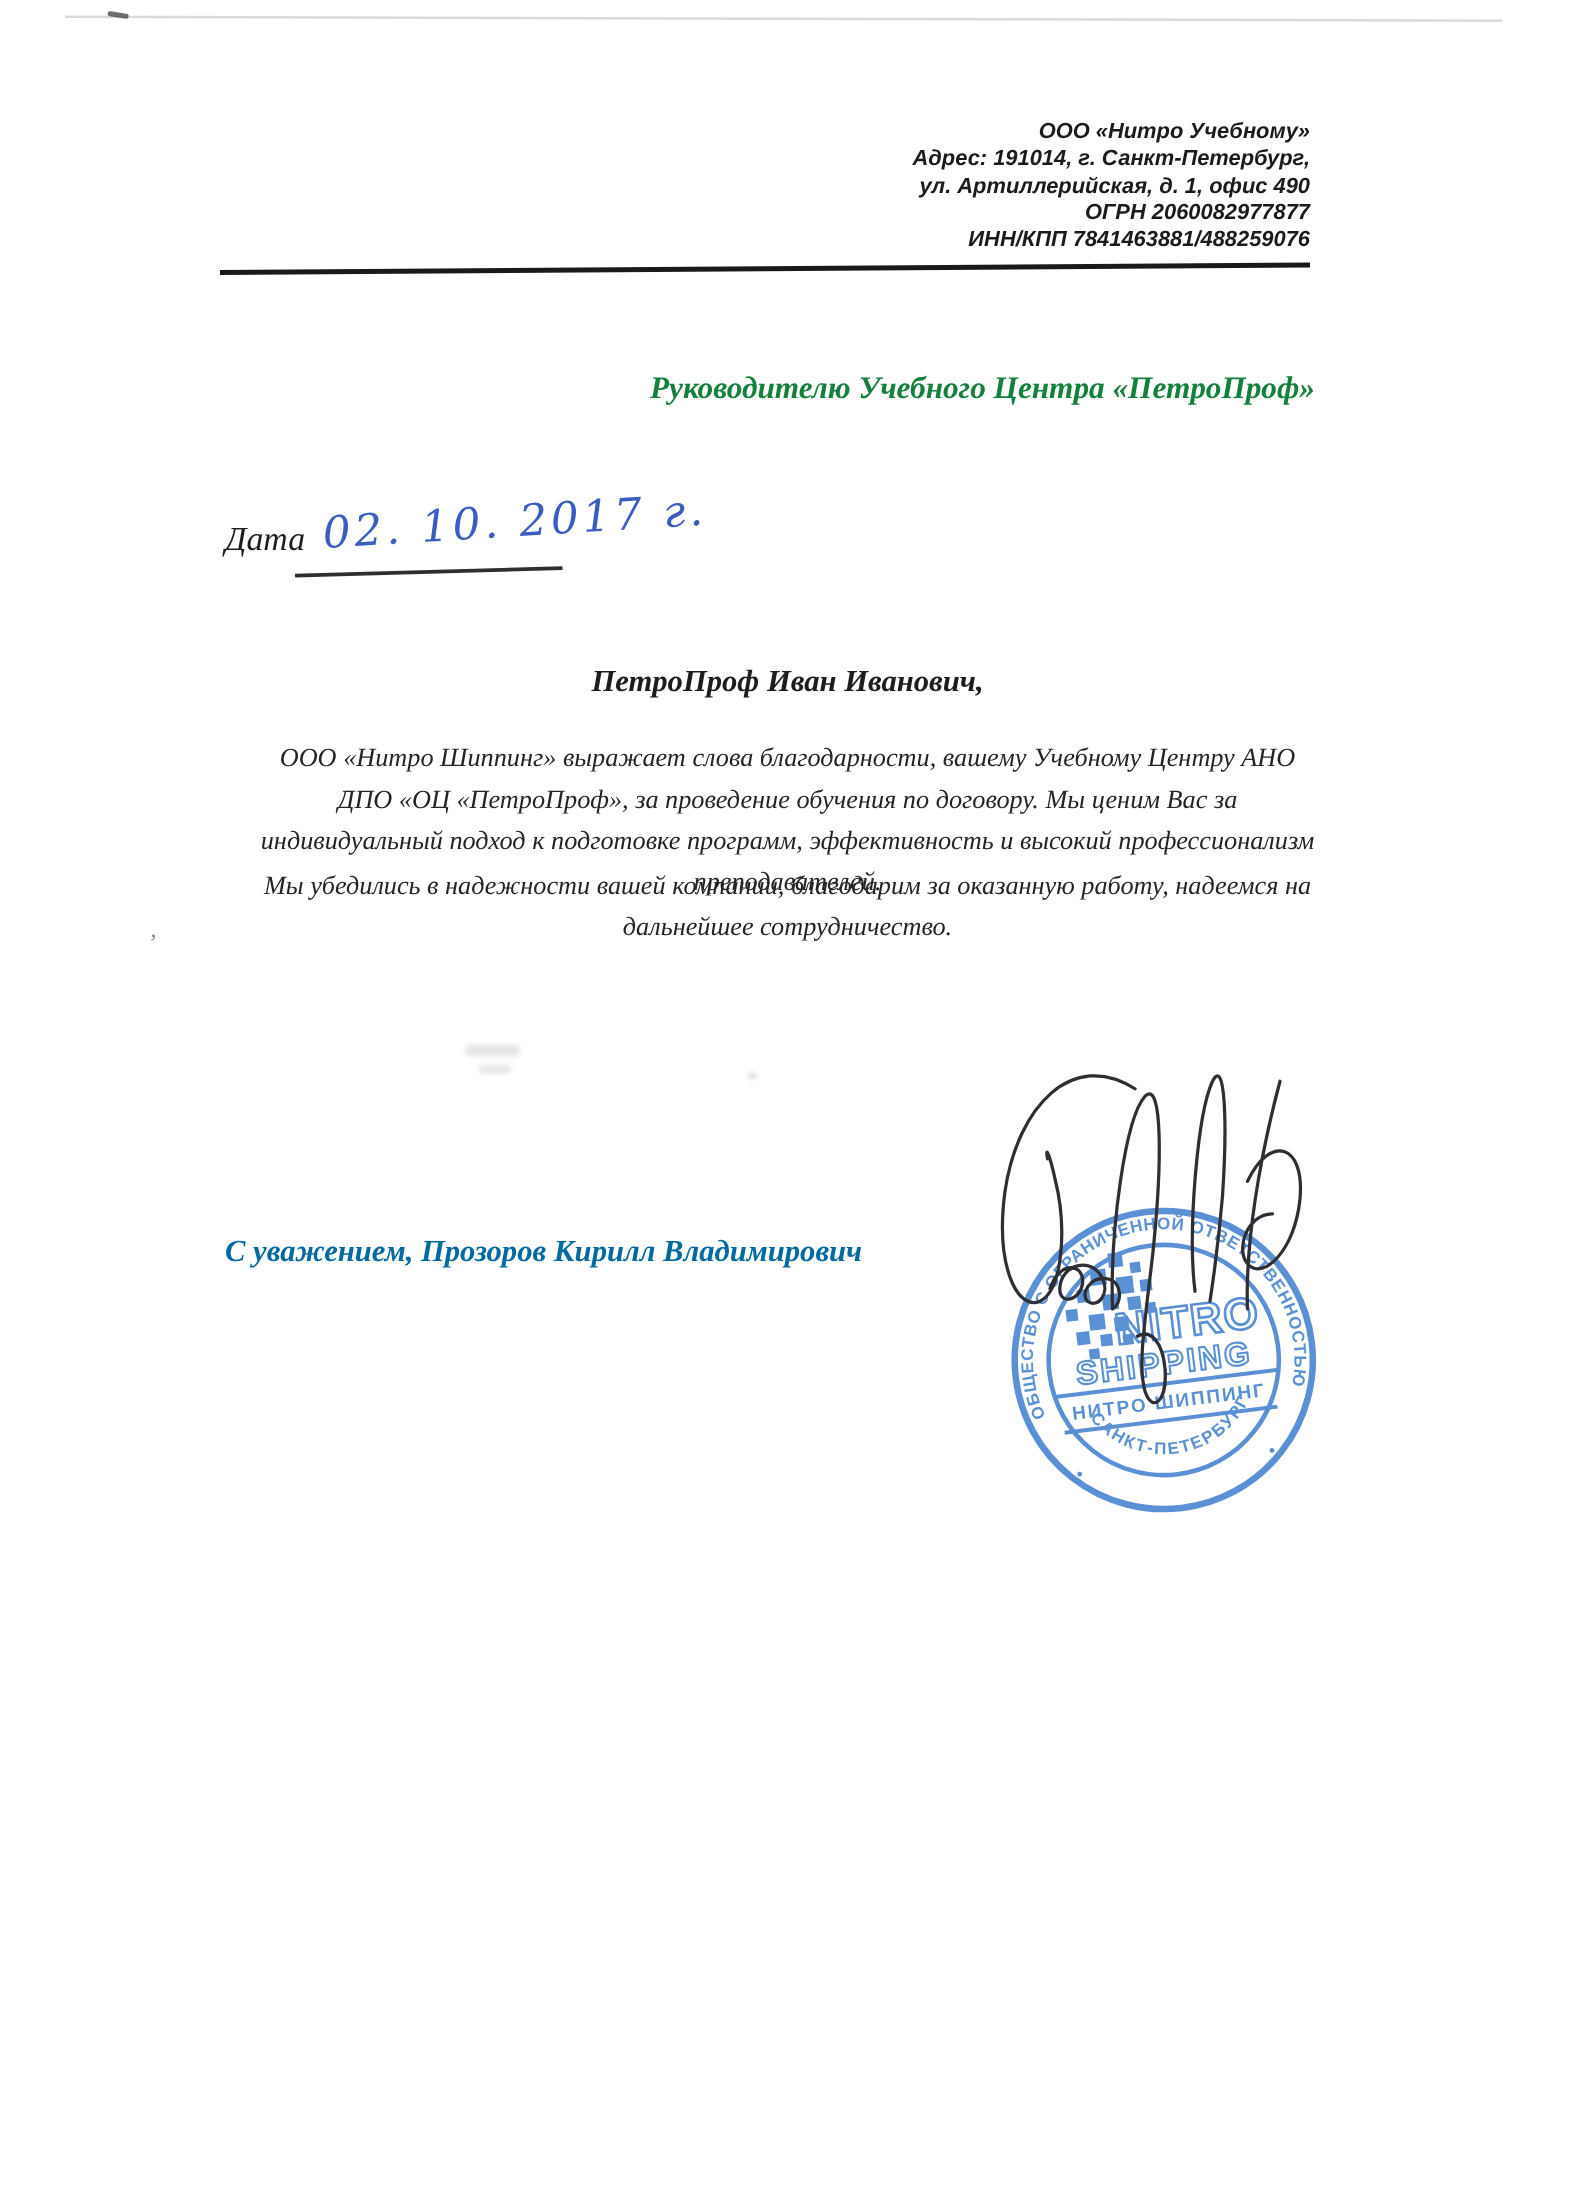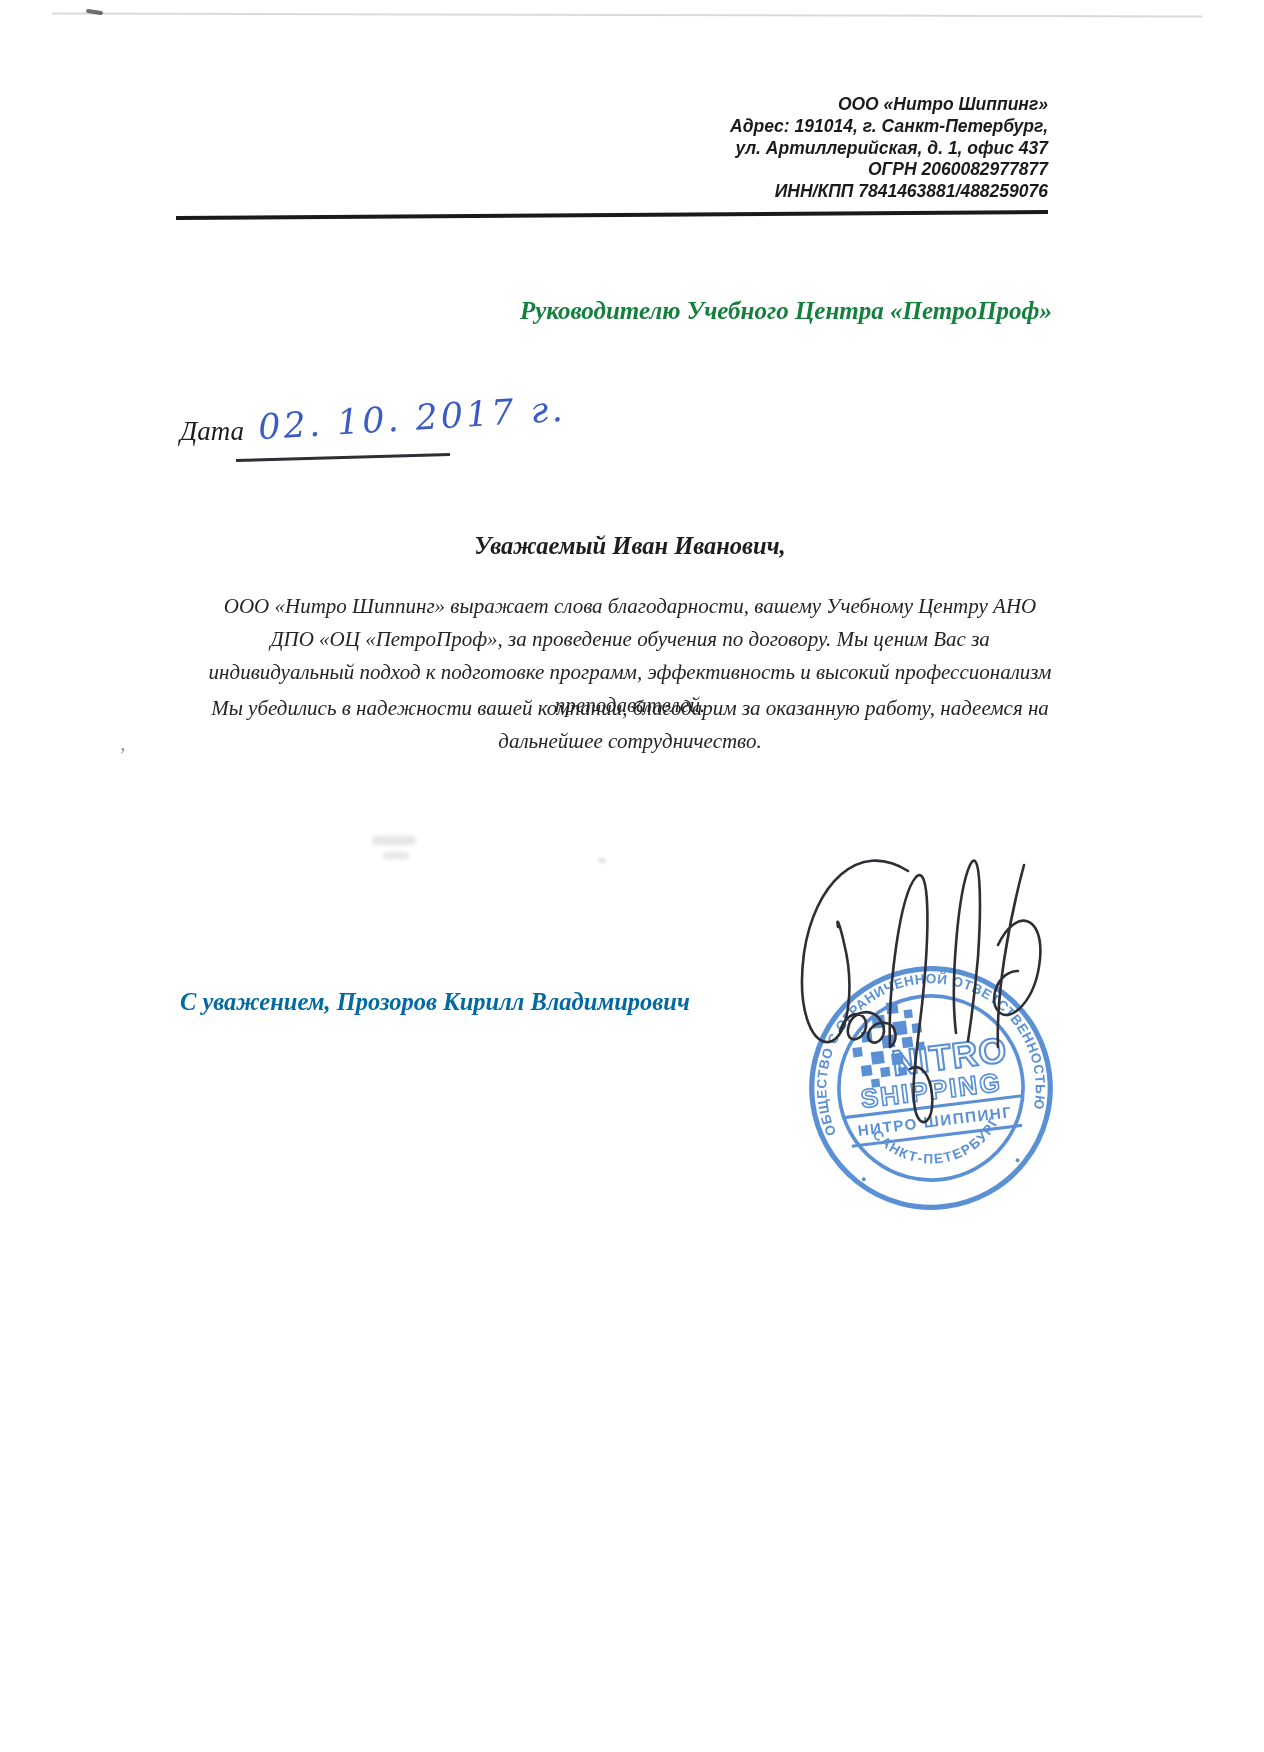--- a/index.html
+++ b/index.html
@@ -63,35 +63,35 @@
 <body>
 
 <div class="abs scanline"></div>
 <div class="abs scan-dash"></div>
 <div class="abs stray-comma">’</div>
 <div class="abs smudge1"></div>
 <div class="abs smudge2"></div>
 <div class="abs smudge3"></div>
 
 <div class="abs header">
-  <div>ООО «Нитро Шиппинг»</div>
+  <div>ООО «Нитро Учебному»</div>
   <div>Адрес: 191014, г. Санкт-Петербург,</div>
-  <div>ул. Артиллерийская, д. 1, офис 437</div>
+  <div>ул. Артиллерийская, д. 1, офис 490</div>
   <div>ОГРН 2060082977877</div>
   <div>ИНН/КПП 7841463881/488259076</div>
 </div>
 <div class="abs divider"></div>
 
 <div class="abs addressee">Руководителю Учебного Центра «ПетроПроф»</div>
 
 <div class="abs date-label">Дата</div>
 <div class="abs date-hand">02. 10. 2017 г.</div>
 <div class="abs date-underline"></div>
 
-<div class="abs salutation">Уважаемый Иван Иванович,</div>
+<div class="abs salutation">ПетроПроф Иван Иванович,</div>
 <div class="abs para para1">ООО «Нитро Шиппинг» выражает слова благодарности, вашему Учебному Центру АНО ДПО «ОЦ «ПетроПроф», за проведение обучения по договору. Мы ценим Вас за индивидуальный подход к подготовке программ, эффективность и высокий профессионализм преподавателей.</div>
 <div class="abs para para2">Мы убедились в надежности вашей компании, благодарим за оказанную работу, надеемся на дальнейшее сотрудничество.</div>
 
 <div class="abs signoff">С уважением, Прозоров Кирилл Владимирович</div>
 
 <svg class="abs stamp" viewBox="0 0 260 260">
   <g transform="rotate(-7 130 130)">
     <circle cx="130" cy="130" r="114" fill="none" stroke="#4a86d0" stroke-width="5"></circle>
     <circle cx="130" cy="130" r="88" fill="none" stroke="#4a86d0" stroke-width="3.5"></circle>
 

